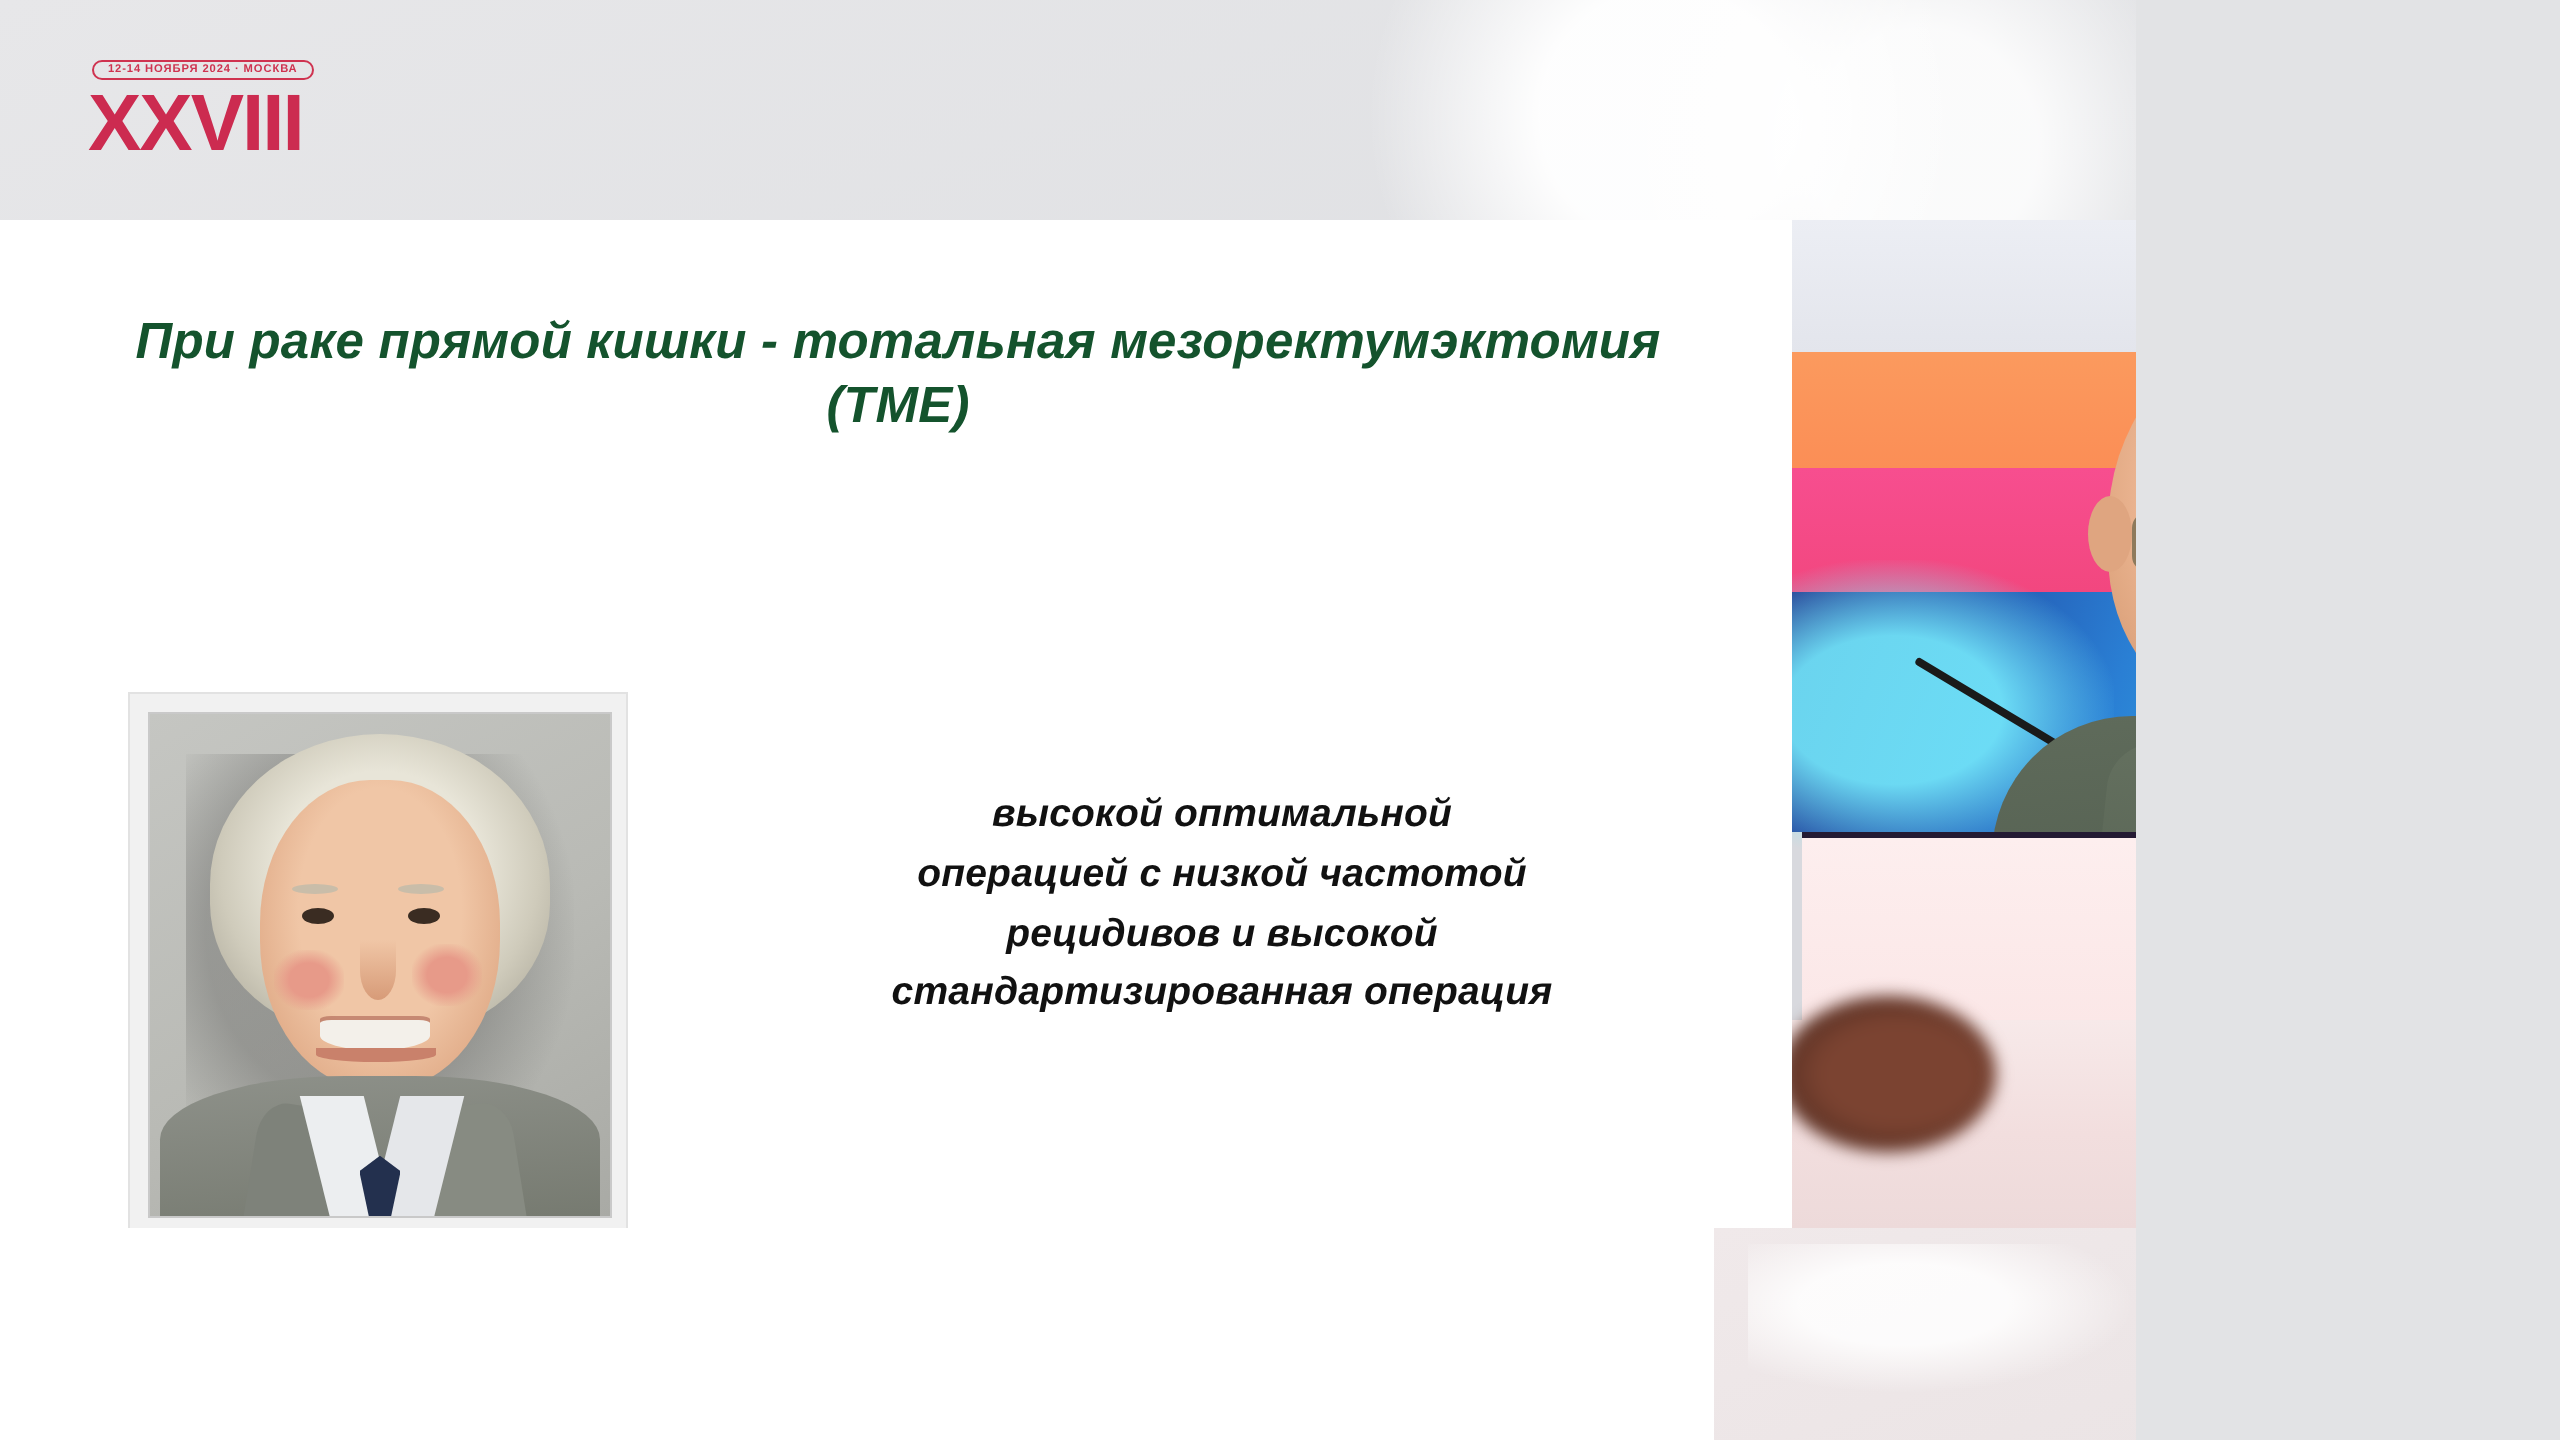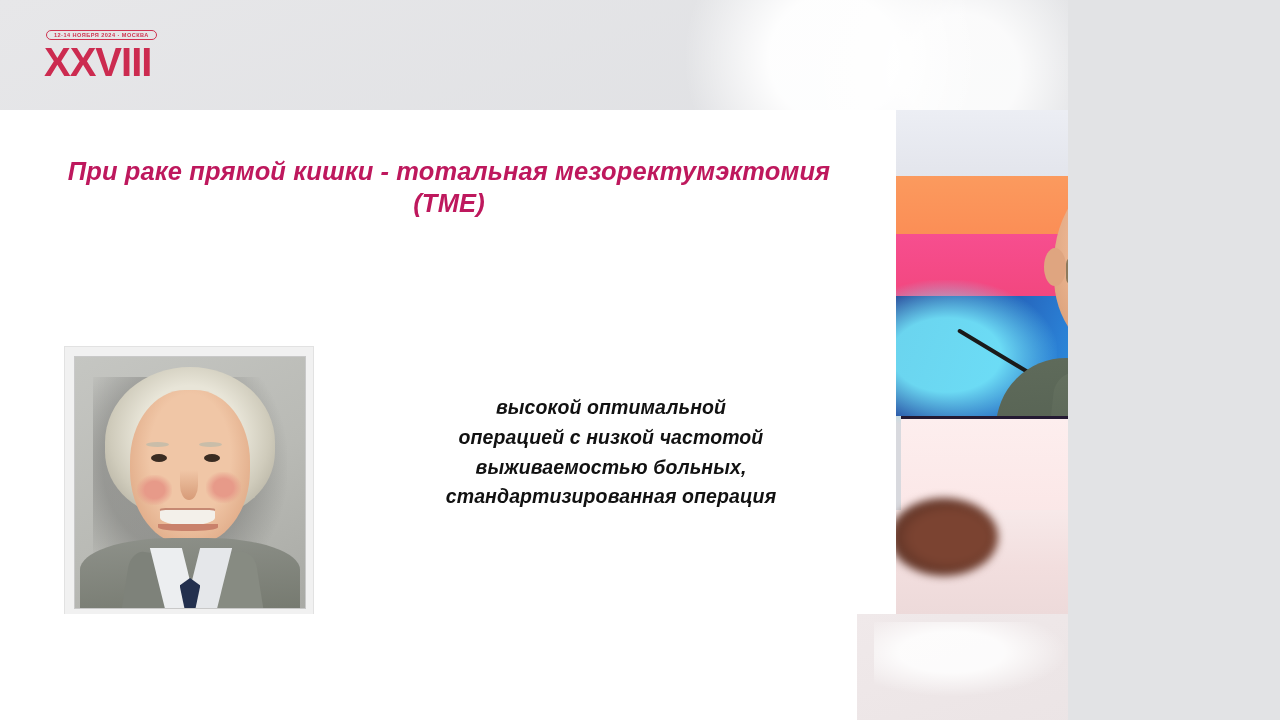--- a/index.html
+++ b/index.html
@@ -26,21 +26,21 @@
   
   .slide {
     position:absolute; left:0; top:110px; width:896px; height:504px;
     background:#ffffff; overflow:hidden;
   }
 
   .slide-title {
     position:absolute; left:30px; top:45px; width:838px;
     text-align:center;
     font-size:25.5px; font-weight:bold; font-style:italic;
-    color:#be185d; line-height:1.26; letter-spacing:.1px;
+    color:#14532d; line-height:1.26; letter-spacing:.1px;
   }
 
   
   .photo-card {
     position:absolute; left:64px; top:236px; width:250px; height:312px;
     background:#f1f1f1; border:1px solid #e2e2e2;
     padding:9px 9px 0 9px;
   }
   .photo-frame {
     width:232px; height:253px;
@@ -257,21 +257,21 @@
             <div class="p-collarR"></div>
           <div class="p-tie"></div>
         </div>
       </div>
 
     </div>
 
     <div class="body-text">
       <div>высокой оптимальной</div>
       <div>операцией с низкой частотой</div>
-      <div>выживаемостью больных,</div>
+      <div>рецидивов и высокой</div>
       <div>стандартизированная операция</div>
     </div>
 
   </div>
 
   <div class="video">
     <div class="v-wallTop"></div>
     <div class="v-stripeOr"></div>
     <div class="v-stripePk"></div>
     <div class="v-stripeBl"></div>

